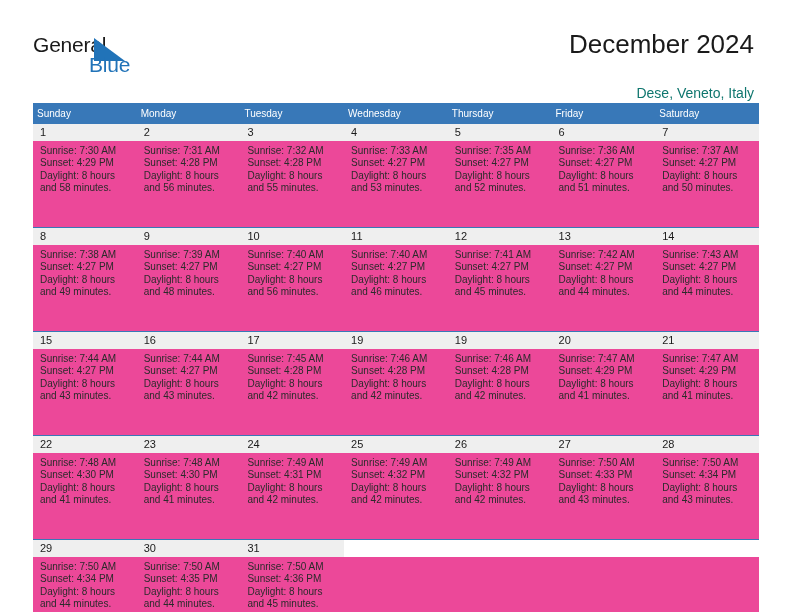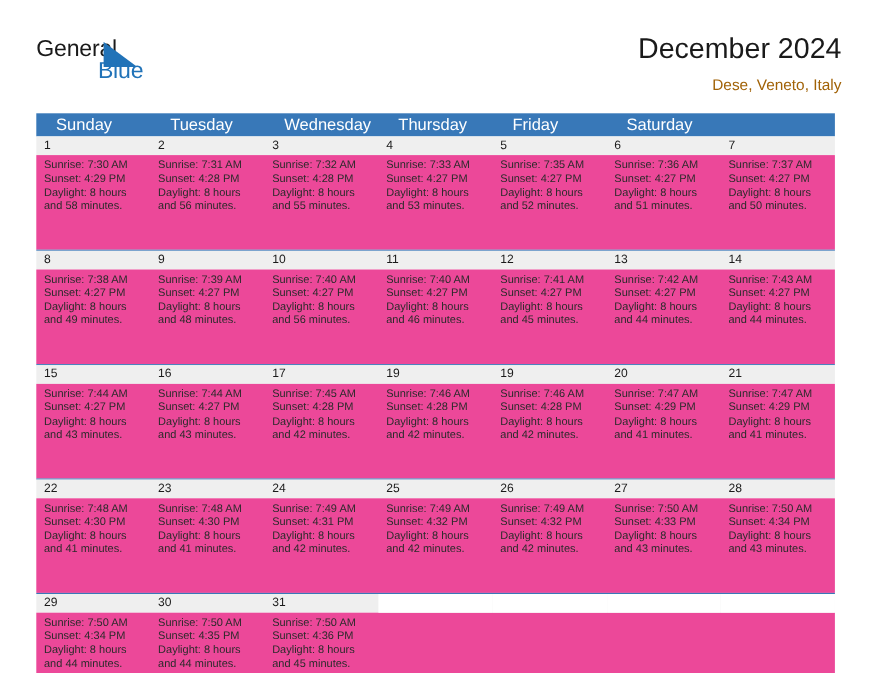--- a/index.html
+++ b/index.html
@@ -60,56 +60,56 @@
     position: absolute;
     left: 61px;
     top: 5px;
     width: 34px;
     height: 23px;
   }
   .logo-mark svg { display: block; }
 
   .title-block {
     position: absolute;
-    right: 27px;
+    right: 38px;
     top: 28px;
     text-align: right;
   }
   .cal-title {
     font-size: 26px;
     color: #1a1a1a;
     line-height: 32px;
     white-space: nowrap;
   }
   .cal-subtitle {
     font-size: 14px;
-    color: #a16207;
+    color: #0f766e;
     line-height: 18px;
-    margin-top: 8px;
+    margin-top: 24px;
     white-space: nowrap;
   }
 
   
   .calendar {
     position: absolute;
     left: 33px;
     top: 103px;
     width: 726px;
   }
   .dow-row {
     display: flex;
     width: 726px;
     height: 21px;
     background: #3878b8;
   }
   .dow-cell {
     width: 103.71px;
     box-sizing: border-box;
-    padding-left: 18px;
-    font-size: 15px;
+    padding-left: 4px;
+    font-size: 10px;
     color: #ffffff;
     line-height: 21px;
     white-space: nowrap;
     overflow: hidden;
   }
 
   .week-row {
     width: 726px;
     position: relative;
     border-top: 1px solid #ffffff;
@@ -171,20 +171,21 @@
       <div class="cal-title">December 2024</div>
       <div class="cal-subtitle">Dese, Veneto, Italy</div>
     </div>
 
   </div>
 
   <div class="calendar">
 
     <div class="dow-row">
       <div class="dow-cell">Sunday</div>
+      <div class="dow-cell">Monday</div>
       <div class="dow-cell">Tuesday</div>
       <div class="dow-cell">Wednesday</div>
       <div class="dow-cell">Thursday</div>
       <div class="dow-cell">Friday</div>
       <div class="dow-cell">Saturday</div>
     </div>
 
     <div class="week-row first">
       <div class="daynum-band">
         <div class="daynum-cell">1</div>

